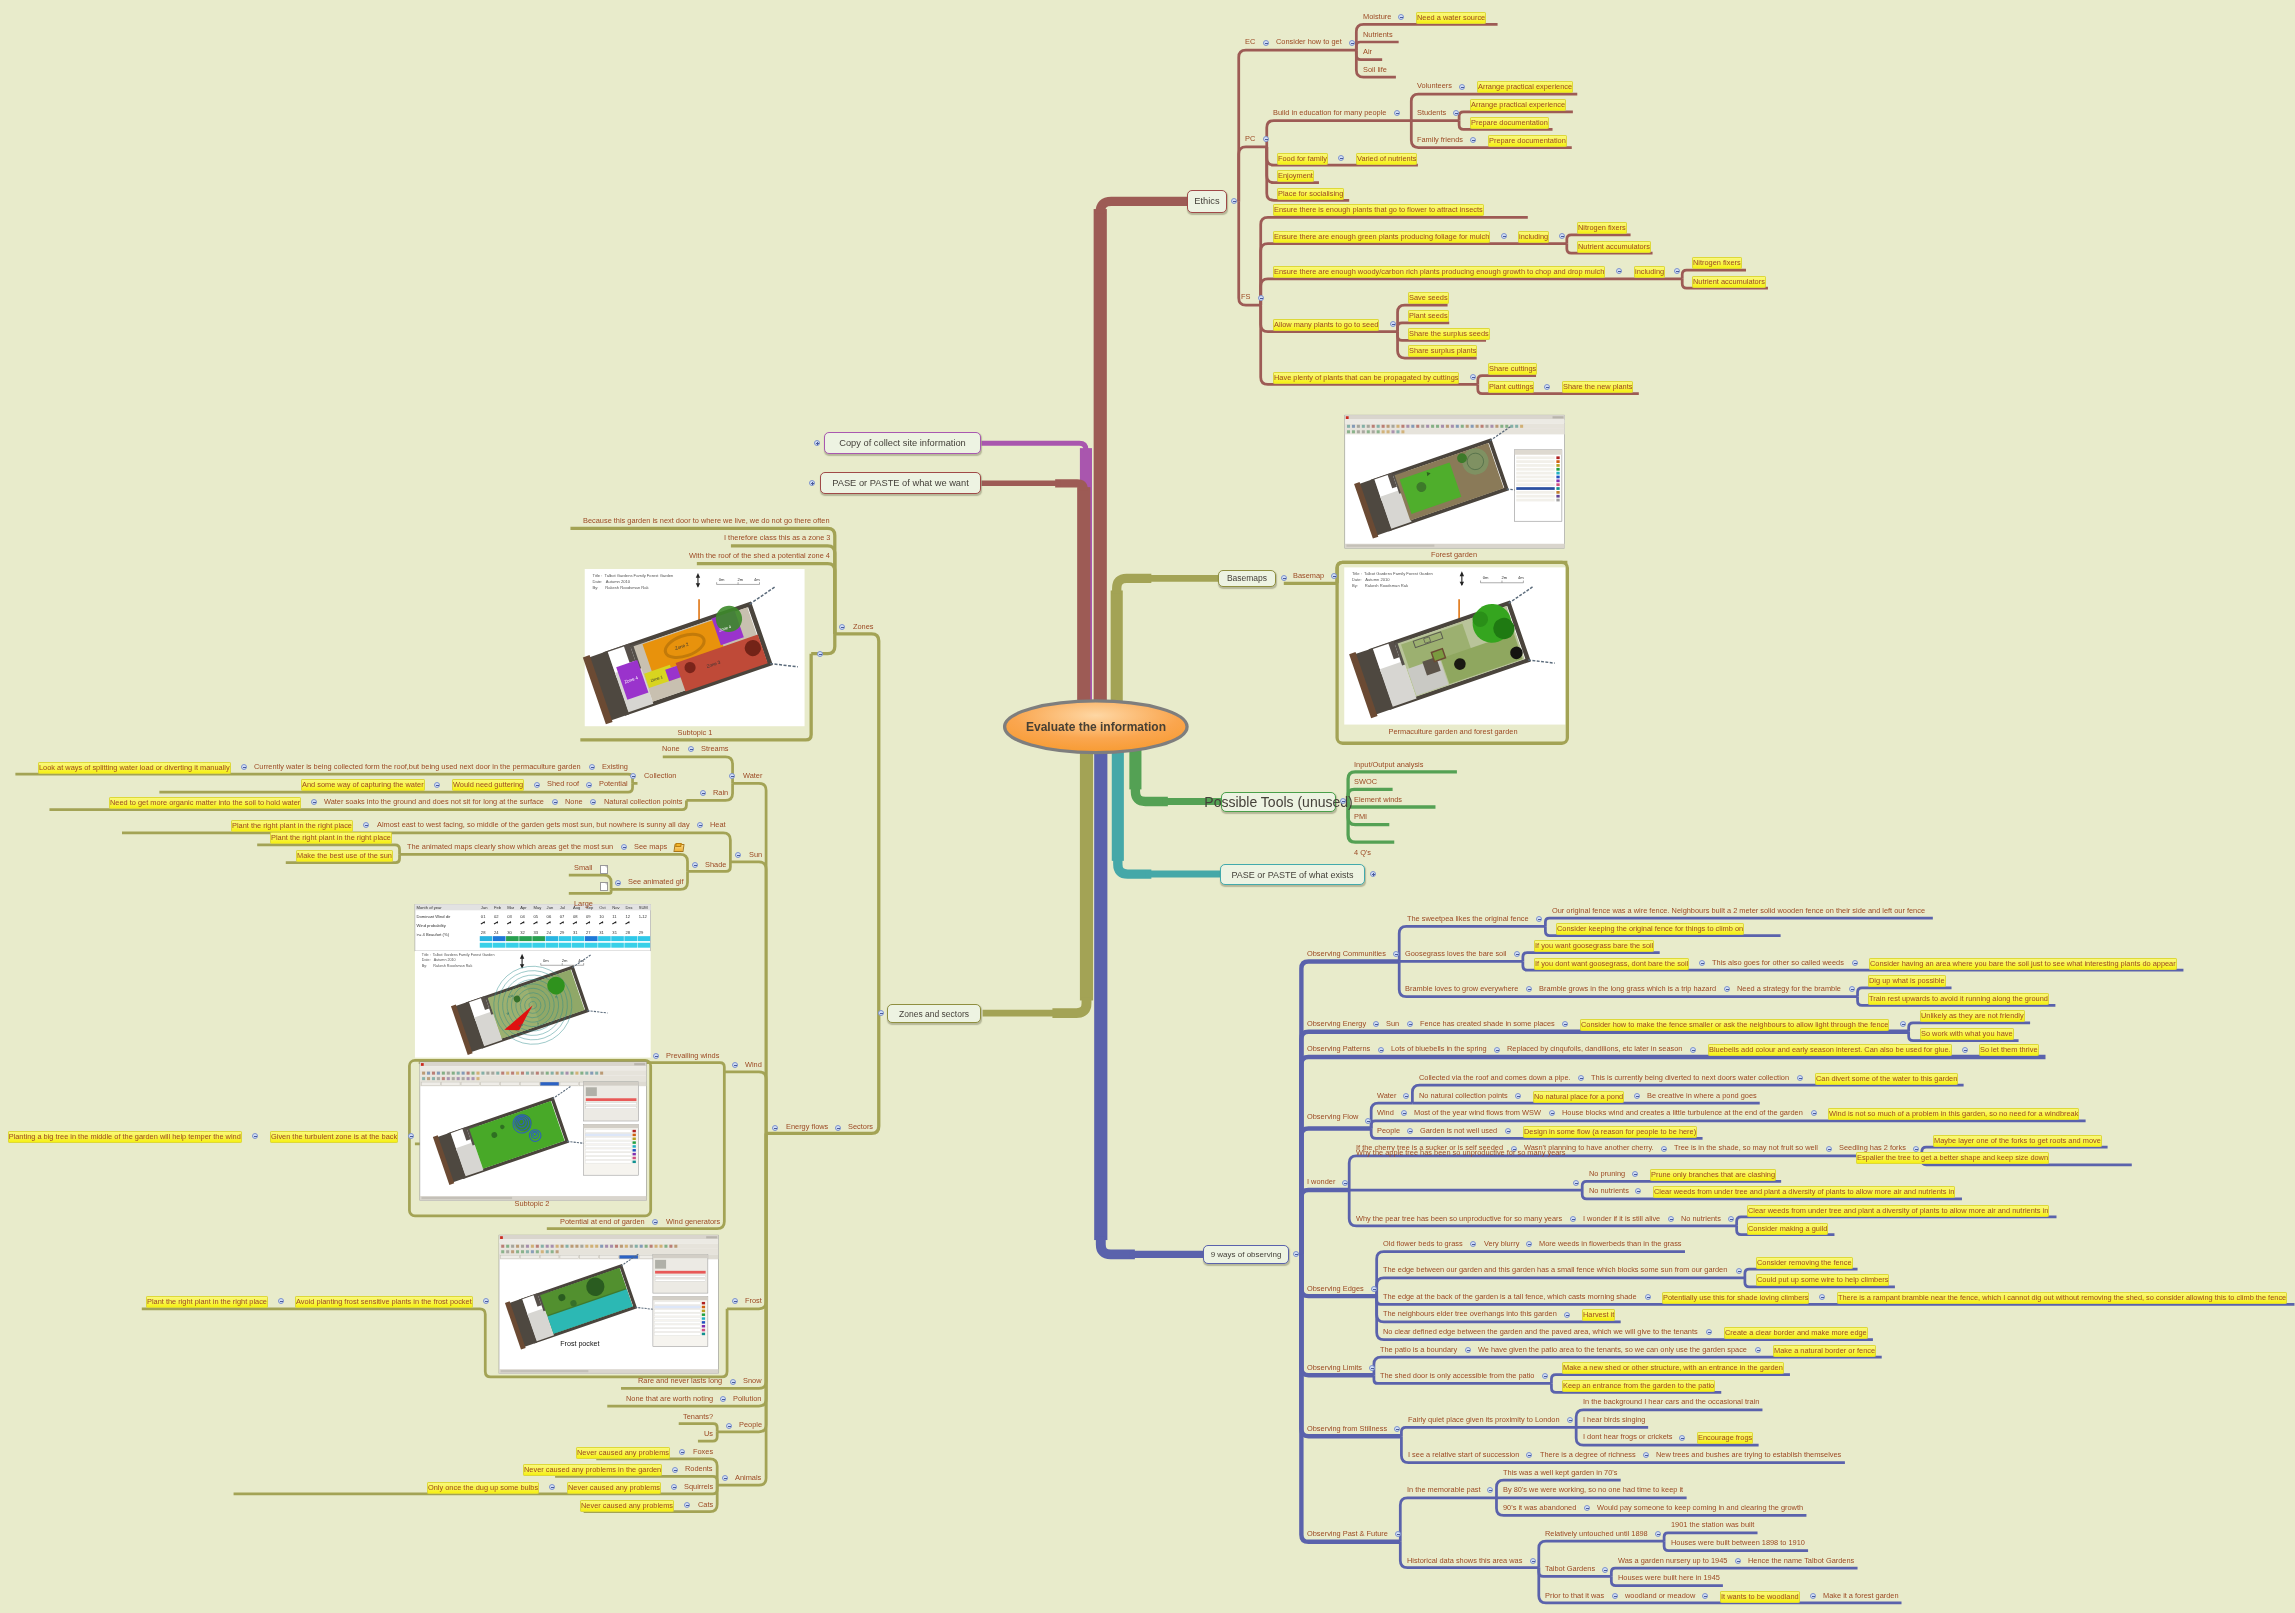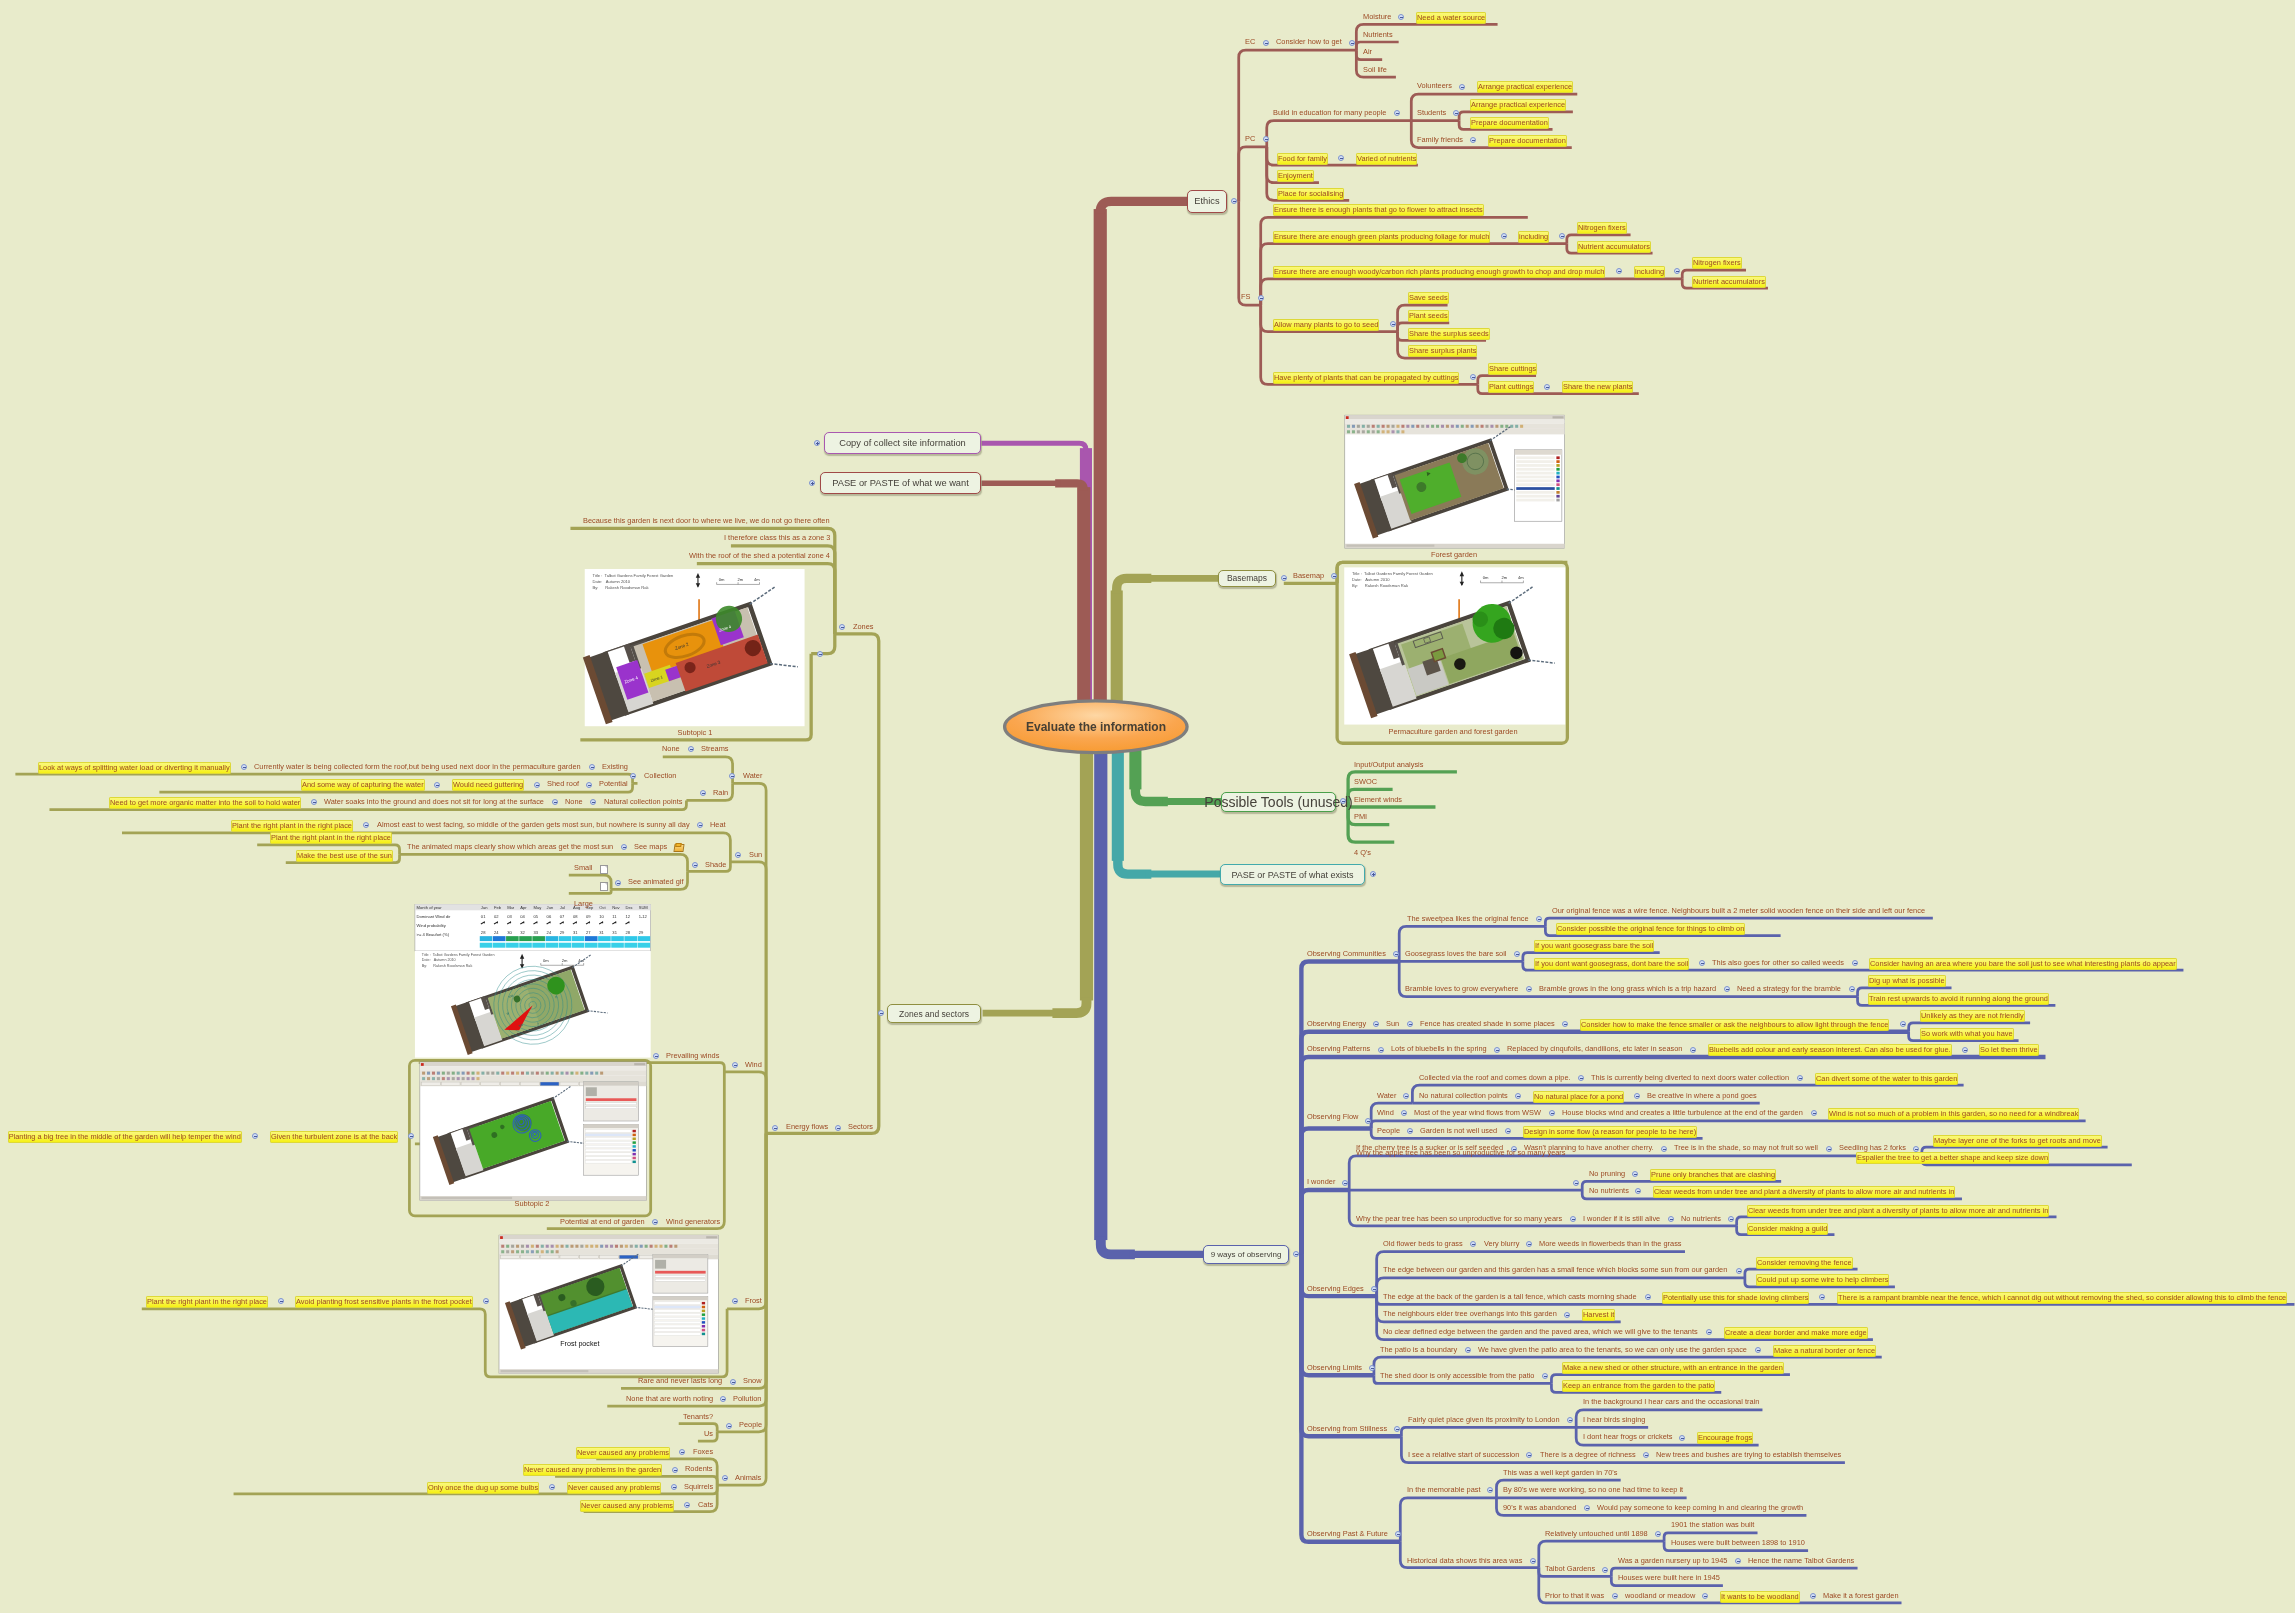--- a/index.html
+++ b/index.html
@@ -1045,21 +1045,21 @@
 <div class="t" style="left:1354px;top:848px">4 Q's</div>
 <div class="t" style="left:1307px;top:949px">Observing Communities</div>
 <span class="i" style="left:1393px;top:951px">
       <b></b>
     </span>
 <div class="t" style="left:1407px;top:914px">The sweetpea likes the original fence</div>
 <span class="i" style="left:1536px;top:916px">
       <b></b>
     </span>
 <div class="t" style="left:1552px;top:906px">Our original fence was a wire fence. Neighbours built a 2 meter solid wooden fence on their side and left our fence</div>
-<div class="y" style="left:1556px;top:923px">Consider possible the original fence for things to climb on</div>
+<div class="y" style="left:1556px;top:923px">Consider keeping the original fence for things to climb on</div>
 <div class="t" style="left:1405px;top:949px">Goosegrass loves the bare soil</div>
 <span class="i" style="left:1514px;top:951px">
       <b></b>
     </span>
 <div class="y" style="left:1534px;top:940px">If you want goosegrass bare the soil</div>
 <div class="y" style="left:1534px;top:958px">If you dont want goosegrass, dont bare the soil</div>
 <span class="i" style="left:1699px;top:960px">
       <b></b>
     </span>
 <div class="t" style="left:1712px;top:958px">This also goes for other so called weeds</div>

